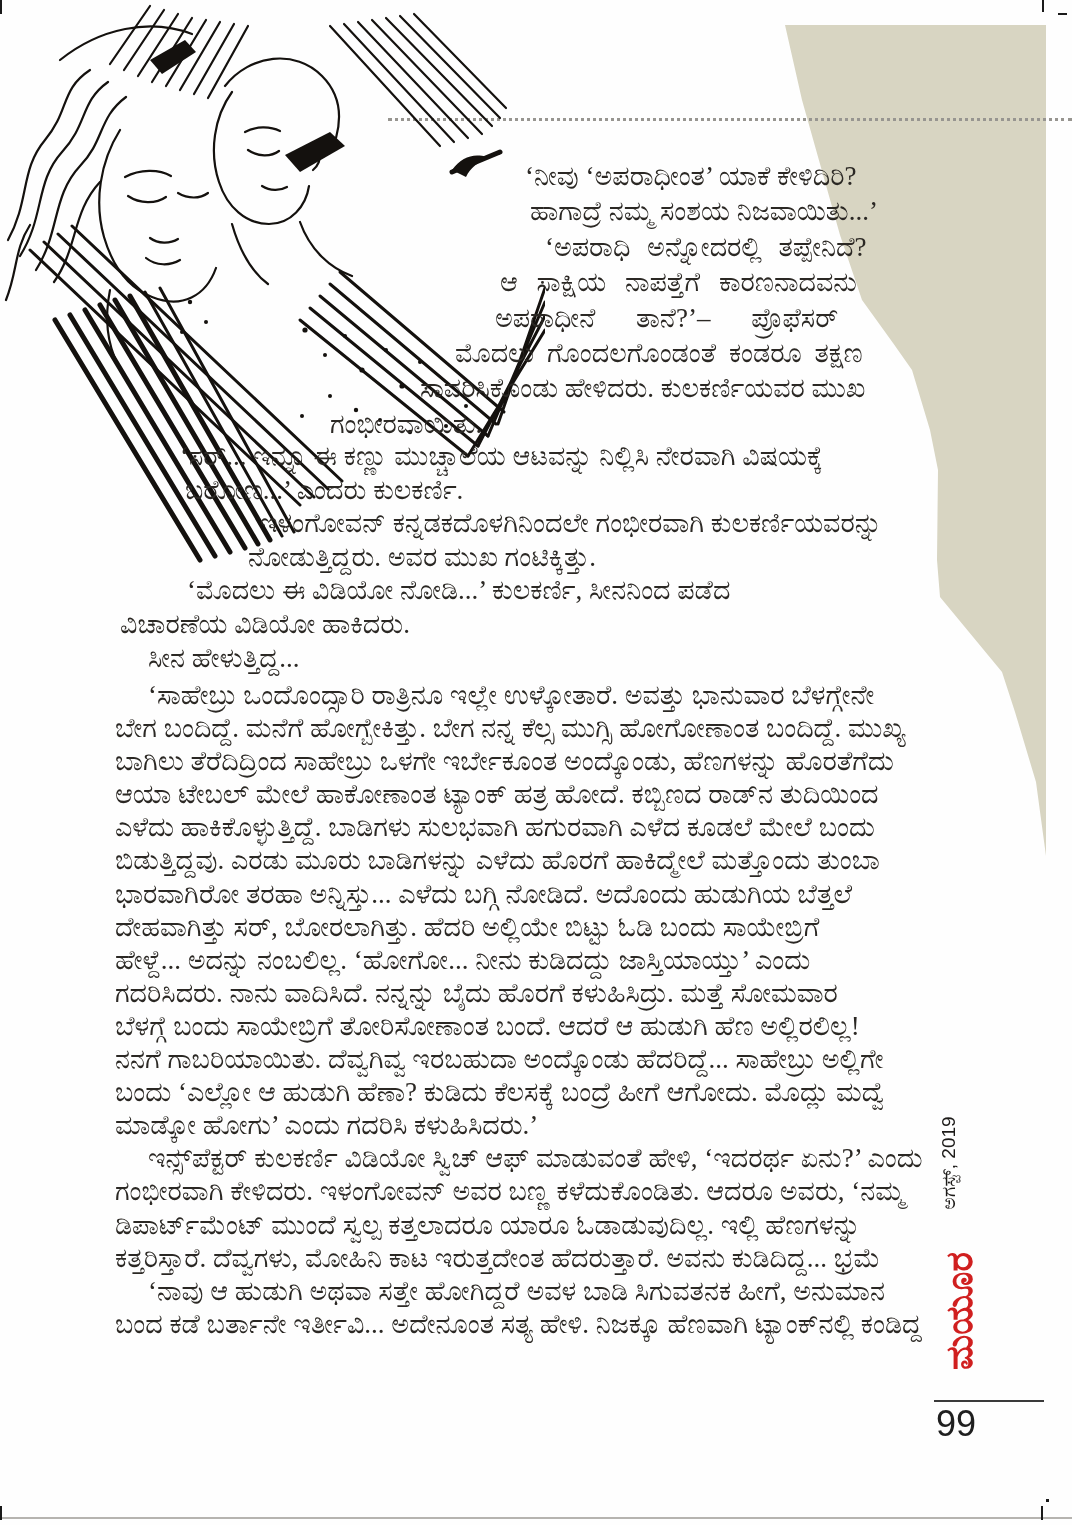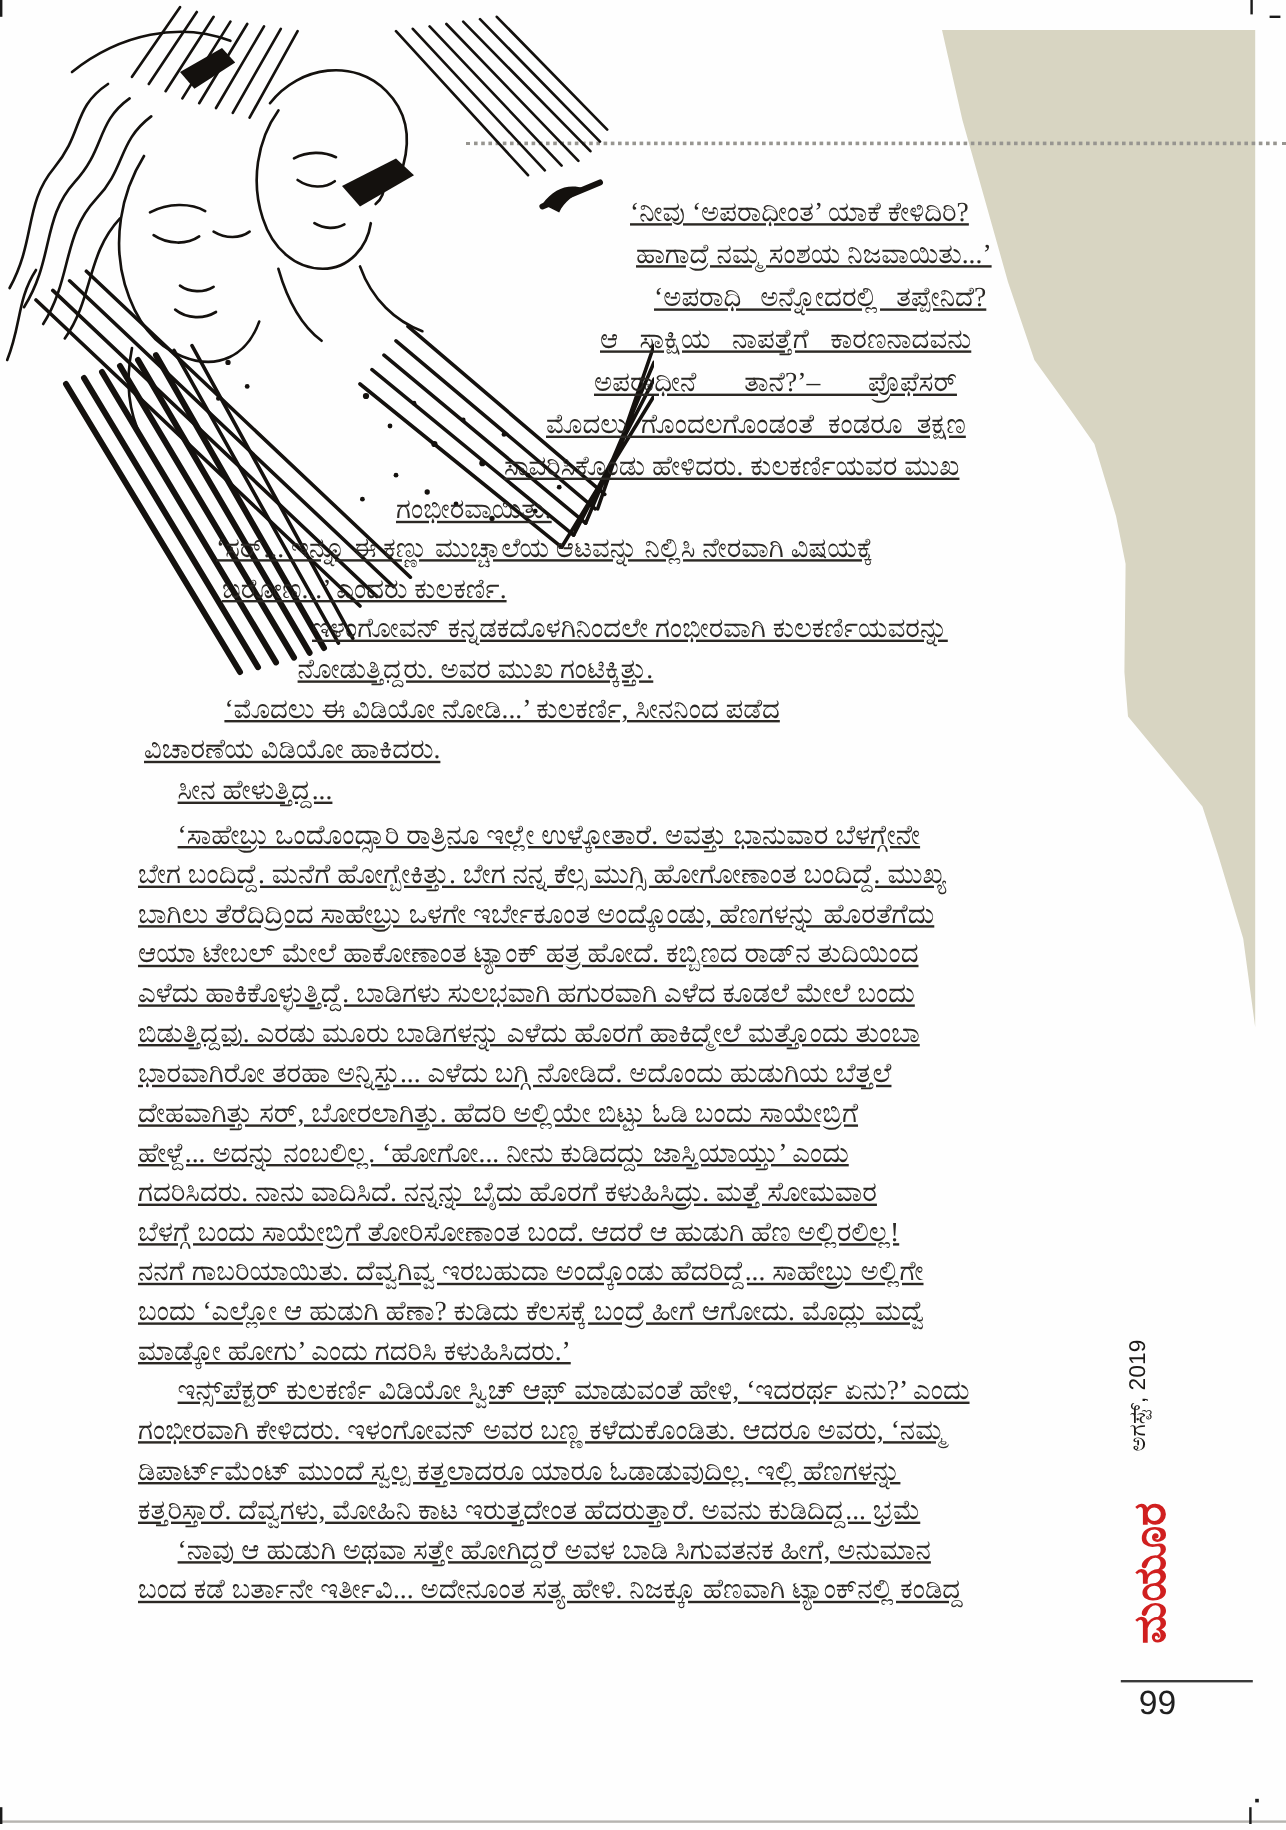--- a/index.html
+++ b/index.html
@@ -12,34 +12,34 @@
   
   #beige-shape{position:absolute; left:780px; top:20px; width:270px; height:840px;}
   
   .dotted{
     position:absolute; left:388px; top:118px; width:684px; height:0;
     border-top:3px dotted #979590;
   }
   
   #illustration{position:absolute; left:0; top:0; width:545px; height:580px;}
   
-  .tblock{position:absolute; left:115px; width:812px; font-size:23px;text-decoration:underline;}
+  .tblock{position:absolute; left:115px; width:812px; font-size:27px;}
   #block-opening{top:159px; line-height:35.4px;}
   #block-dialogue{top:440px; line-height:33.6px;}
   #block-body{top:679px; line-height:33.1px;}
   .ln{white-space:nowrap;}
   
   .vert{position:absolute; white-space:nowrap; transform:translate(-50%,-50%) rotate(-90deg);}
   #issue-date{left:949px; top:1163px; font-size:19px; color:#1c1a18;
     font-family:"Liberation Sans","DejaVu Sans",sans-serif;}
   #magazine-title{left:959px; top:1311px; font-size:37px; font-weight:bold; color:#d01f1f;}
   
   #pageno-rule{position:absolute; left:934px; top:1400px; width:110px; border-top:2px solid #3a3a3a;}
-  #page-number{position:absolute; left:936px; top:1403px; font-size:28px; color:#1f1f1f;
-    font-family:"Liberation Sans","DejaVu Sans",sans-serif;margin-left:13px;}
+  #page-number{position:absolute; left:936px; top:1403px; font-size:36px; color:#1f1f1f;
+    font-family:"Liberation Sans","DejaVu Sans",sans-serif;}
   
   #bottom-edge{position:absolute; left:0; top:1517px; width:1072px; height:2px; background:#b6b4b0;}
   
   .mark{position:absolute; background:#1a1a1a;}
 </style>
 </head>
 <body>
 
 <div id="page">
 

